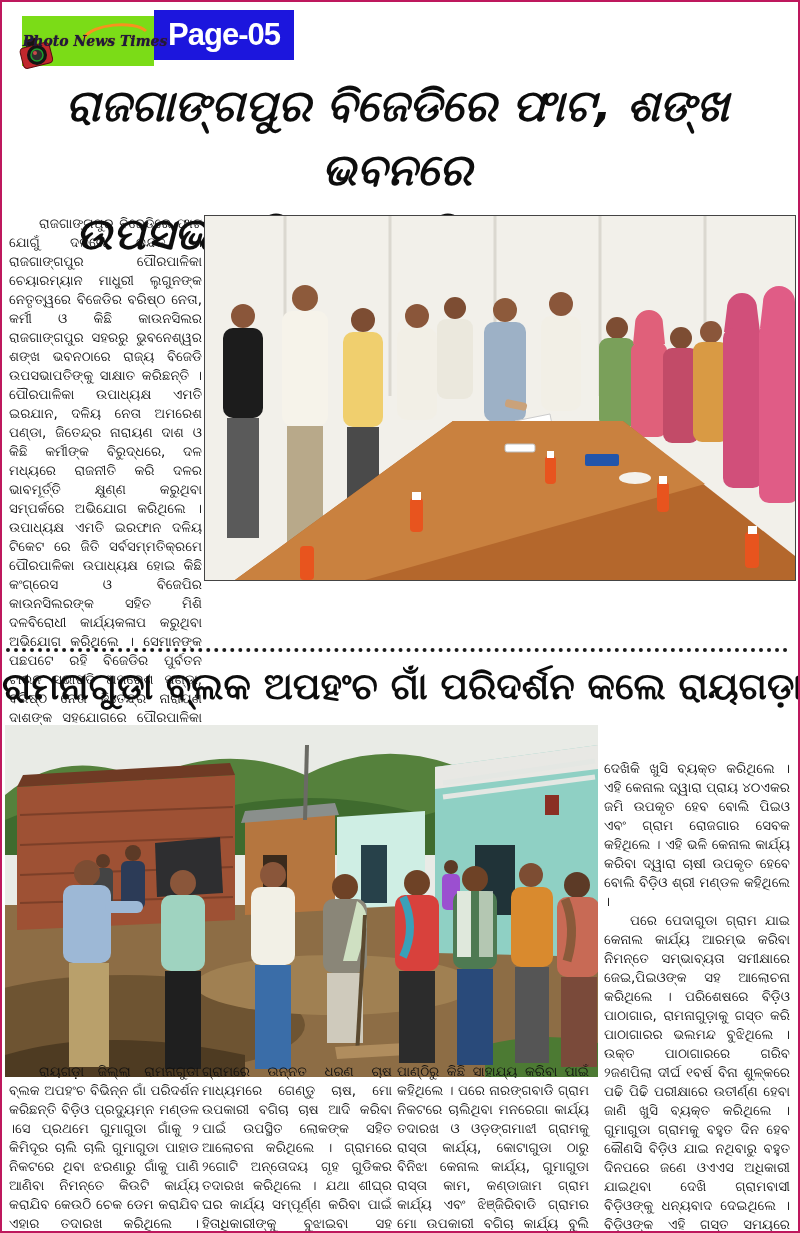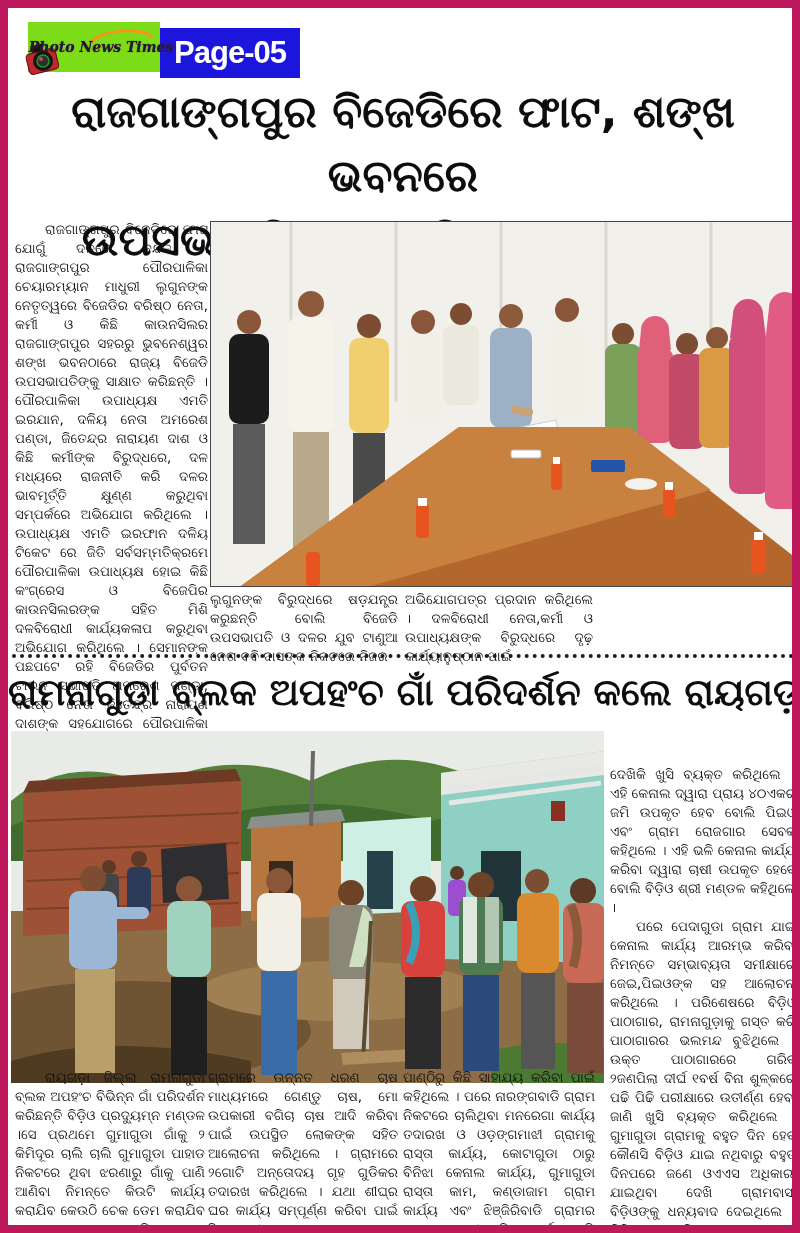--- a/index.html
+++ b/index.html
@@ -1,20 +1,20 @@
 <!DOCTYPE html>
 <html><head>
 <meta charset="utf-8">
 <style>
   html,body{margin:0;padding:0;background:#ffffff;}
   .page{
     position:relative;
     width:800px;height:1233px;
     box-sizing:border-box;
-    border:8px solid #be185d;
+    border:2px solid #be185d;
     background:#ffffff;
     font-family:"DejaVu Sans",sans-serif;
     overflow:hidden;
   }
   
   .logo{
     position:absolute;left:20px;top:14px;width:132px;height:50px;
     background:#7bdc17;display:flex;align-items:center;justify-content:center;
   }
   .logo-cam{position:absolute;left:-6px;bottom:-8px;}
@@ -25,29 +25,29 @@
     text-shadow:0 0 1px #7a1020;
     padding-left:14px;
   }
   .logo-swoosh{position:absolute;right:4px;top:6px;z-index:1;}
   .hdr-block{
     position:absolute;background:#1c16dd;color:#ffffff;
     font-family:"Liberation Sans",sans-serif;font-weight:700;
     display:flex;align-items:center;justify-content:center;
     letter-spacing:-1px;
   }
-  .page-label{left:152px;top:20px;width:140px;height:50px;font-size:31px;}
+  .page-label{left:152px;top:8px;width:140px;height:50px;font-size:31px;}
   .date-label{left:515px;top:12px;width:270px;height:48px;font-size:31px;box-shadow:inset 0 0 0 2px #4a44ee;}
   
   .headline1{
     position:absolute;left:4px;top:72px;width:782px;margin:0;
     text-align:center;font-weight:800;color:#0d0d0d;
     font-size:44px;line-height:64px;
   }
-  .headline1 span{display:block;}
+  .headline1 span{display:block;font-style:italic;}
   .headline2{
     position:absolute;left:0px;top:654px;width:790px;margin:0;
     text-align:center;font-weight:800;color:#0d0d0d;
     font-size:37px;line-height:62px;white-space:nowrap;
   }
   
   .col{
     position:absolute;
     font-size:13.4px;line-height:19px;color:#101010;
     text-align:justify;text-justify:inter-word;
@@ -173,22 +173,20 @@
         <rect x="540" y="316" width="14" height="36" rx="4" fill="#e8541e"></rect>
           <rect x="543" y="310" width="9" height="8" fill="#ffffff"></rect>
         <rect x="95" y="330" width="14" height="34" rx="4" fill="#e8541e"></rect>
         <rect x="380" y="238" width="34" height="12" rx="2" fill="#2255aa"></rect>
         <rect x="300" y="228" width="30" height="8" rx="2" fill="#ffffff" stroke="#bbb"></rect>
         <ellipse cx="430" cy="262" rx="16" ry="6" fill="#f4f2ec"></ellipse>
       </g>
     </svg>
   </figure>
 
-  <div class="col cap1">ଲୁଗୁନଙ୍କ ବିରୁଦ୍ଧରେ ଷଡ଼ଯନ୍ତ୍ର କରୁଛନ୍ତି ବୋଲି ବିଜେଡି ଉପସଭାପତି ଓ ଦଳର ଯୁବ ଟାଣୁଆ ନେତା ବବି ଦାସଙ୍କ ନିକଟରେ ନିଜର</div>
-  <div class="col cap2">ଅଭିଯୋଗପତ୍ର ପ୍ରଦାନ କରିଥିଲେ । ଦଳବିରୋଧୀ ନେତା,କର୍ମୀ ଓ ଉପାଧ୍ୟକ୍ଷଙ୍କ ବିରୁଦ୍ଧରେ ଦୃଢ଼ କାର୍ଯ୍ୟାନୁଷ୍ଠାନ ପାଇଁ</div>
 
   <div class="dotline"></div>
 
   <h2 class="headline2">ରାମନାଗୁଡା ବ୍ଲକ ଅପହଂଚ ଗାଁ ପରିଦର୍ଶନ କଲେ ରାୟଗଡ଼ା ବିଡିଓ</h2>
 
   <figure class="photo photo2">
     <svg width="593" height="352" viewBox="0 0 593 352">
       <rect width="593" height="352" fill="#e9ebe6"></rect>
 
       <path d="M0,70 Q60,20 140,55 Q220,15 300,50 Q380,10 460,45 Q530,15 593,55 L593,110 L0,110 Z" fill="#55813c"></path>

